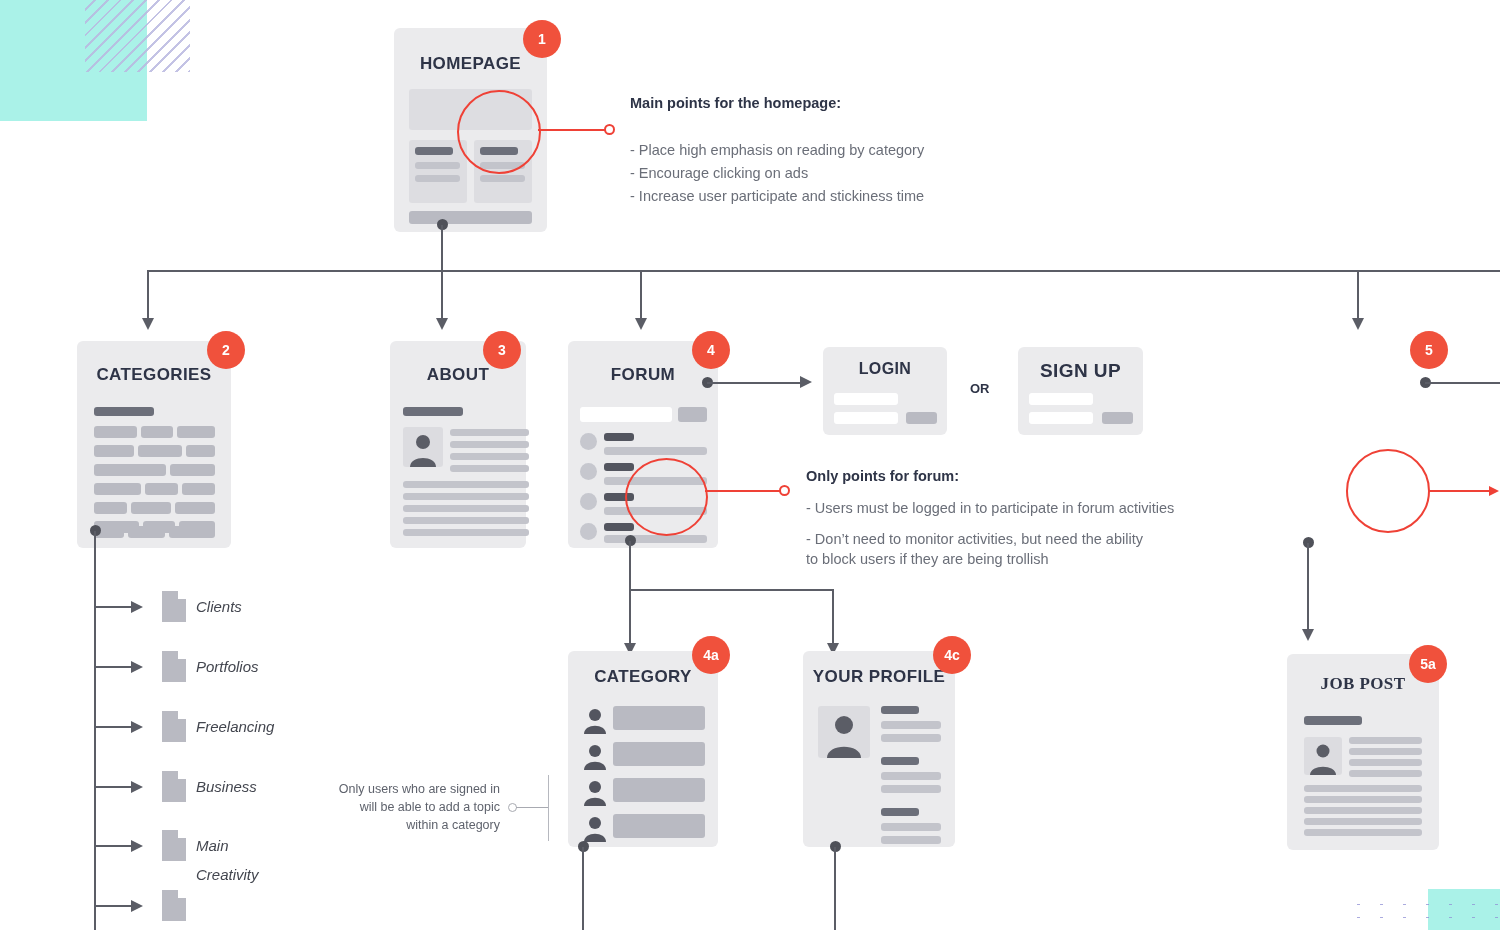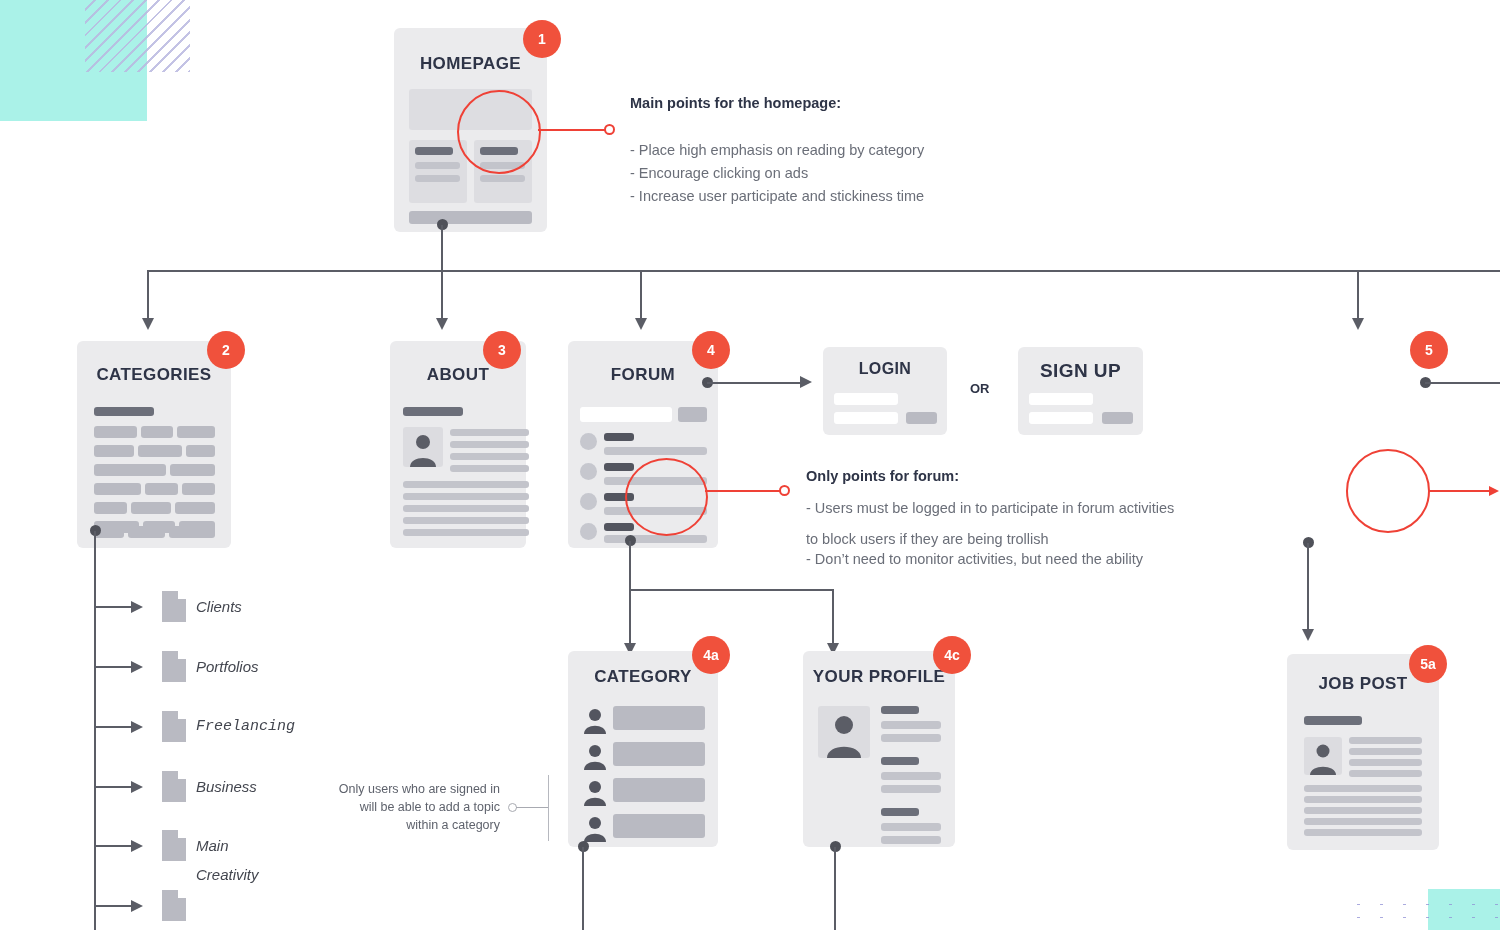--- a/index.html
+++ b/index.html
@@ -158,21 +158,21 @@
   <div class="file-label" style="left:196px; top:598px;">Clients</div>
 
   <div class="fl-h" style="left:94px; top:666px; width:38px;"></div>
   <div class="arrow-r" style="left:131px; top:661px;"></div>
   <div class="file-ico" style="left:162px; top:651px;"></div>
   <div class="file-label" style="left:196px; top:658px;">Portfolios</div>
 
   <div class="fl-h" style="left:94px; top:726px; width:38px;"></div>
   <div class="arrow-r" style="left:131px; top:721px;"></div>
   <div class="file-ico" style="left:162px; top:711px;"></div>
-  <div class="file-label" style="left:196px; top:718px;font-family:Liberation Mono, monospace;">Freelancing</div>
+  <div class="file-label" style="left:196px; top:718px;">Freelancing</div>
 
   <div class="fl-h" style="left:94px; top:786px; width:38px;"></div>
   <div class="arrow-r" style="left:131px; top:781px;"></div>
   <div class="file-ico" style="left:162px; top:771px;"></div>
   <div class="file-label" style="left:196px; top:778px;">Business</div>
 
   <div class="fl-h" style="left:94px; top:845px; width:38px;"></div>
   <div class="arrow-r" style="left:131px; top:840px;"></div>
   <div class="file-ico" style="left:162px; top:830px;"></div>
   <div class="file-label" style="left:196px; top:837px;">Main</div>
@@ -222,22 +222,22 @@
   </div>
   <div class="badge" style="left:692px; top:331px;">4</div>
 
   <div class="hl-ellipse" style="left:625px; top:458px; width:83px; height:78px;"></div>
   <div class="red-line" style="left:705px; top:490px; width:75px;"></div>
   <div class="red-dot-o" style="left:779px; top:485px;"></div>
 
   <div class="note" style="left:806px; top:466px; width:400px; line-height:20px;">
     <span class="hd" style="margin-bottom:12px;">Only points for forum:</span>
     <span style="display:block; margin-bottom:11px;">- Users must be logged in to participate in forum activities</span>
+    <span style="display:block;">- Don’t need to monitor activities, but need the ability</span>
     <span style="display:block;">to block users if they are being trollish</span>
-    <span style="display:block;">- Don’t need to monitor activities, but need the ability</span>
   </div>
 
   <div class="fl-dot" style="left:702px; top:377px;"></div>
   <div class="fl-h" style="left:707px; top:382px; width:95px;"></div>
   <div class="arrow-r" style="left:800px; top:376px;"></div>
 
   <div class="card" style="left:823px; top:347px; width:124px; height:88px;">
     <div class="card-title" style="position:absolute; left:0; top:13px; width:100%; font-size:16px;">LOGIN</div>
     <div class="bar white" style="left:11px; top:46px; width:64px; height:12px;"></div>
     <div class="bar white" style="left:11px; top:65px; width:64px; height:12px;"></div>
@@ -334,21 +334,21 @@
 
   <div class="hl-ellipse" style="left:1346px; top:449px; width:84px; height:84px;"></div>
   <div class="red-line" style="left:1428px; top:490px; width:62px;"></div>
   <div class="arrow-r-red" style="left:1489px; top:486px;"></div>
 
   <div class="fl-dot" style="left:1303px; top:537px;"></div>
   <div class="fl-v" style="left:1307px; top:543px; height:88px;"></div>
   <div class="arrow-d" style="left:1302px; top:629px;"></div>
 
   <div class="card" style="left:1287px; top:654px; width:152px; height:196px;">
-    <div class="card-title" style="position:absolute; left:0; top:20px; width:100%; font-size:17px;">JOB POST</div>
+    <div class="card-title" style="position:absolute; left:0; top:20px; width:100%; font-size:17px;font-family:Liberation Serif, serif;">JOB POST</div>
     <div class="bar dark" style="left:17px; top:62px; width:58px; height:9px;"></div>
     <div class="avatar-box" style="left:17px; top:83px; width:38px; height:38px;">
       <svg width="38" height="38" viewBox="0 0 38 38">
         <circle cx="19" cy="14" r="6.5" fill="#5b5d66"></circle>
         <path d="M6 38 C6 27 32 27 32 38 Z" fill="#5b5d66"></path>
       </svg>
     </div>
     <div class="bar light" style="left:62px; top:83px; width:73px; height:7px;"></div>
     <div class="bar light" style="left:62px; top:94px; width:73px; height:7px;"></div>
     <div class="bar light" style="left:62px; top:105px; width:73px; height:7px;"></div>

